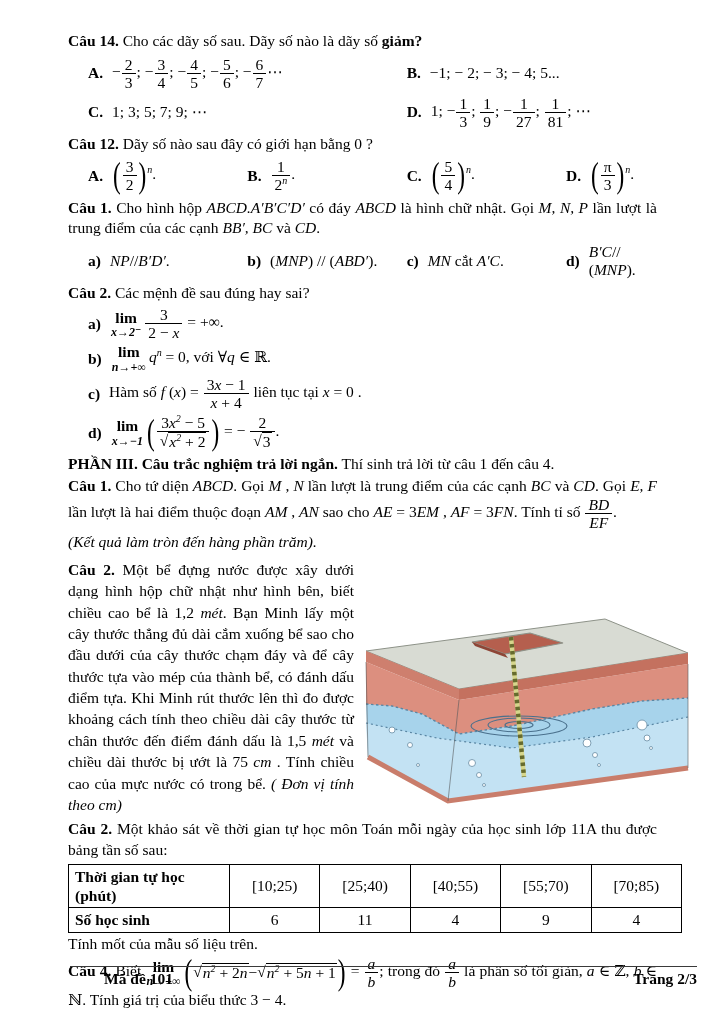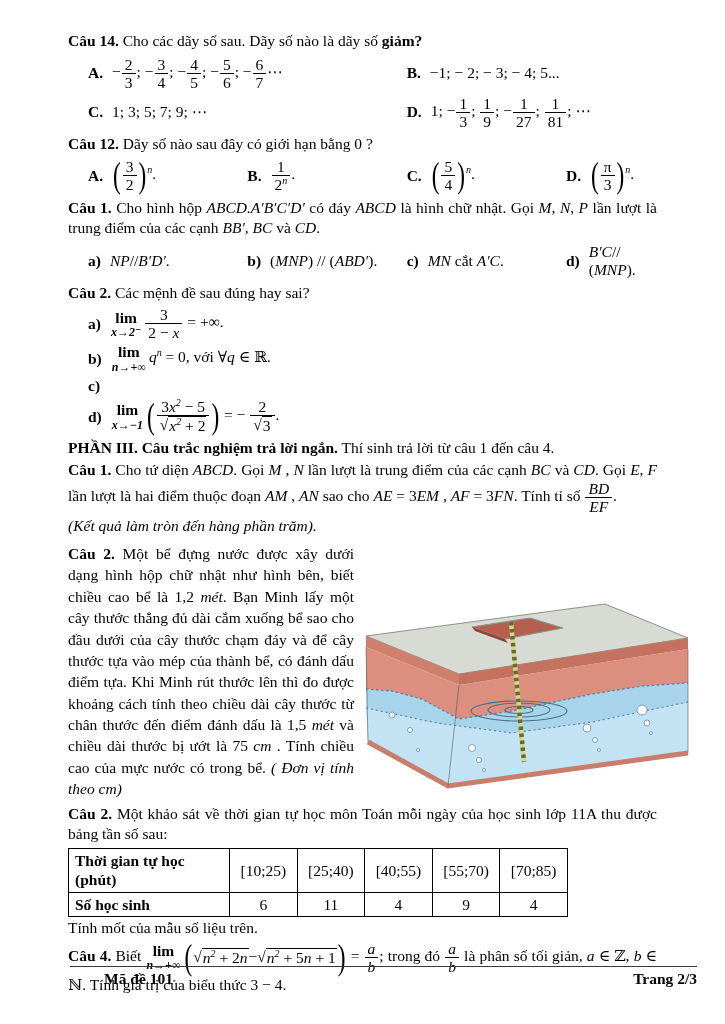--- a/index.html
+++ b/index.html
@@ -31,21 +31,21 @@
   .row2 .cell:first-child{flex:0 0 56%;}
   .row4 .cell{flex:0 0 28%;}
   .row4 .cell:last-child{flex:1 1 auto;}
   .okey{font-weight:bold;margin-right:9px;white-space:nowrap;}
   .mitem{display:flex;align-items:center;margin:3px 0 3px 20px;line-height:1.25;}
   
   .q2wrap{display:flex;gap:8px;margin:6px -35px 4px 0;align-items:flex-end;}
   .q2text{width:286px;text-align:justify;line-height:1.38;}
   .tankbox{flex:0 0 330px;}
   
-  table.freq{border-collapse:collapse;width:500px;margin:3px 0 1px 0;}
+  table.freq{border-collapse:collapse;width:614px;margin:3px 0 1px 0;}
   table.freq td{border:1.4px solid #000;text-align:center;padding:2px 4px;line-height:1.25;}
   table.freq td.lbl{text-align:left;font-weight:bold;width:150px;padding-left:6px;}
   
   .footer{position:absolute;left:70px;right:28px;top:966px;border-top:1.6px solid #3a3a3a;
           padding-top:3px;display:flex;justify-content:space-between;font-weight:bold;}
   .footer .code{margin-left:34px;}
 </style>
 </head>
 <body>
 
@@ -191,20 +191,24 @@
       </div>
     <div class="mitem">
         <b class="okey">b)</b>
         <span><span class="lim">
             <span class="lmain">lim</span>
             <span class="lunder">n→+∞</span>
           </span><span class="tm">q</span><span class="tsup">n</span> = 0,  với  ∀<span class="tm">q</span> ∈ ℝ.</span>
       </div>
     <div class="mitem">
         <b class="okey">c)</b>
+        <span>Hàm số  <span class="tm">f</span> (<span class="tm">x</span>) = <span class="frac">
+            <span class="num">3<span class="tm">x</span> − 1</span>
+            <span class="den"><span class="tm">x</span> + 4</span>
+          </span>  liên tục tại  <span class="tm">x</span> = 0 .</span>
       </div>
     <div class="mitem">
         <b class="okey">d)</b>
         <span><span class="lim">
             <span class="lmain">lim</span>
             <span class="lunder">x→−1</span>
           </span><span class="par">
             <span class="pgl">(</span>
             <span class="pc">
               <span class="frac">

